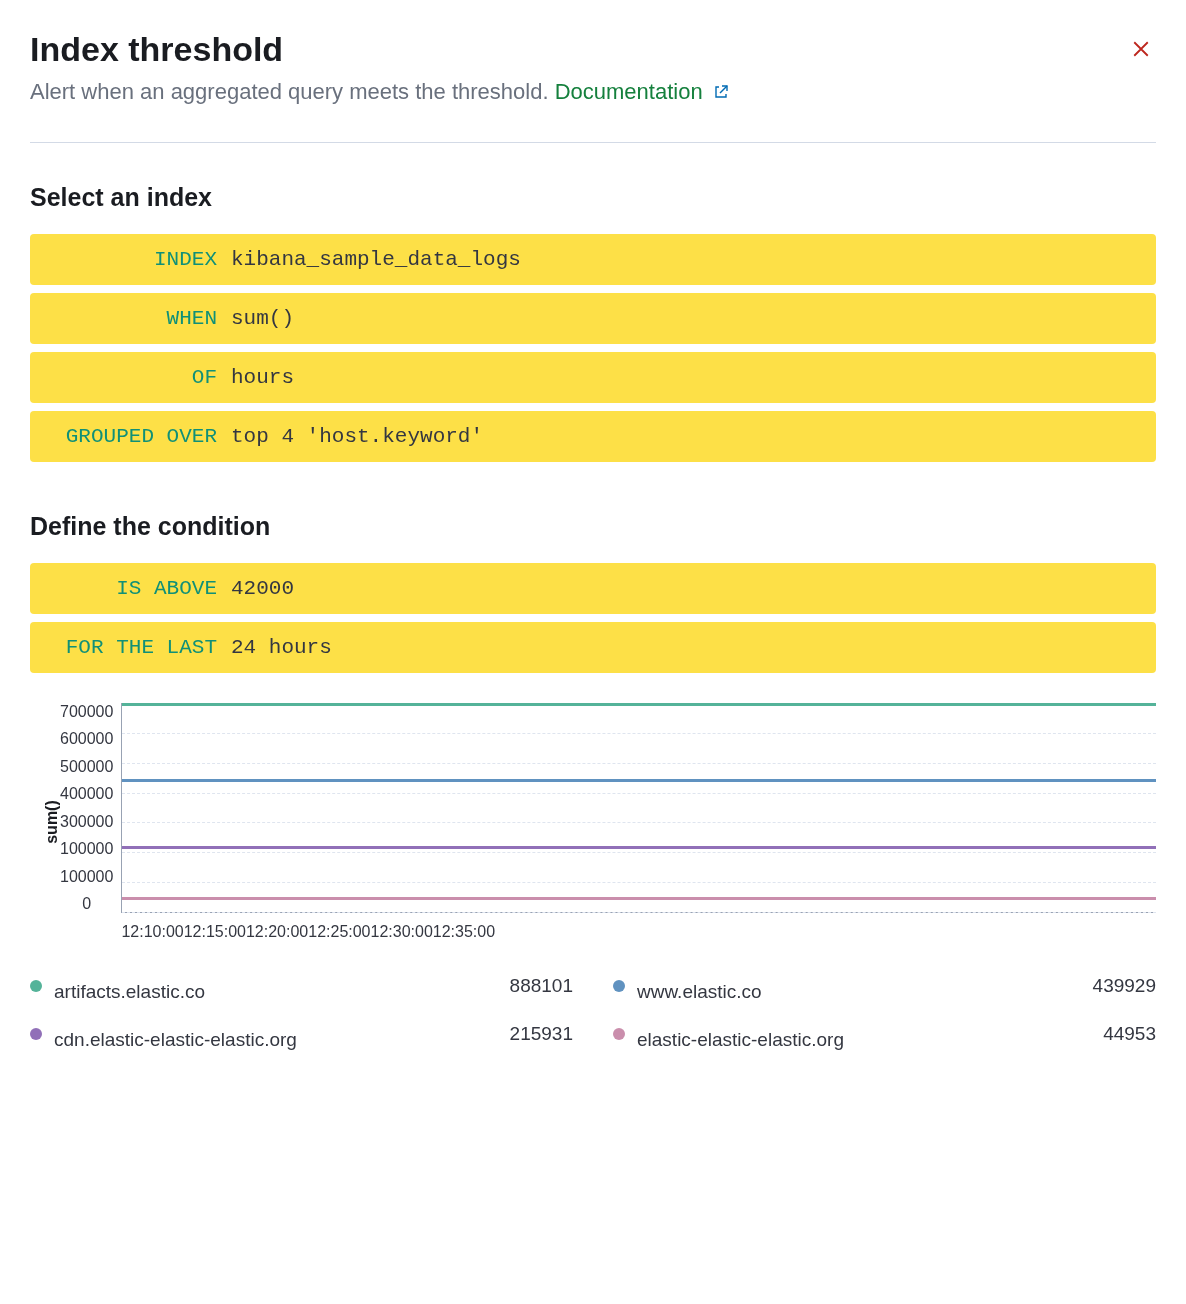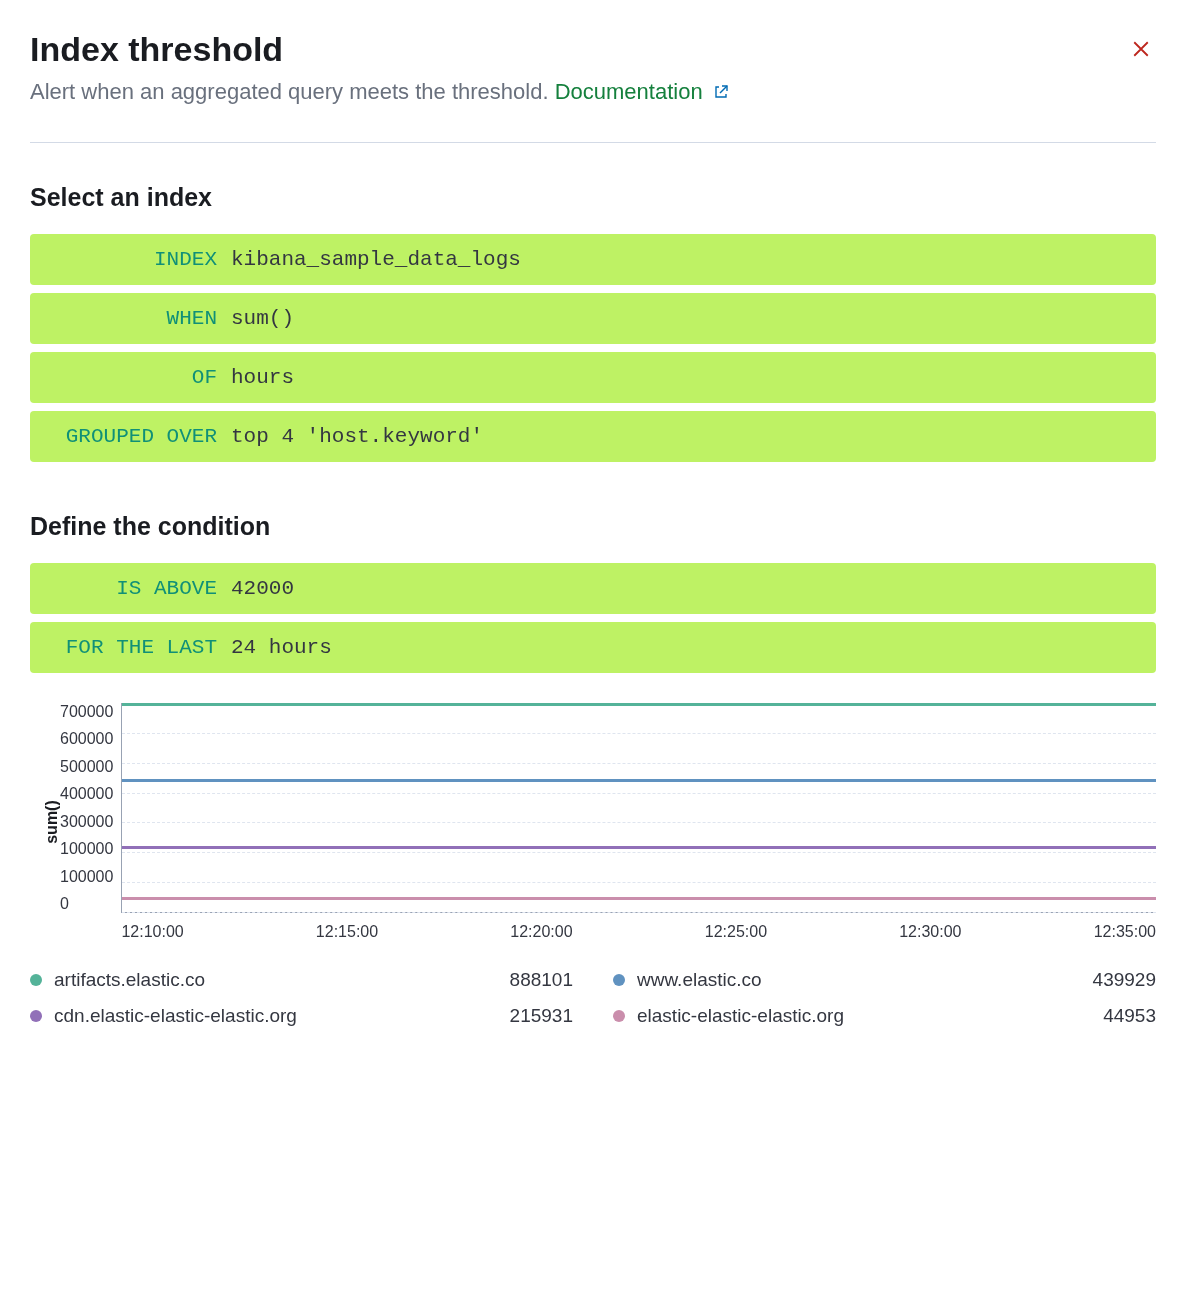--- a/index.html
+++ b/index.html
@@ -46,21 +46,21 @@
     border-top: 1px solid #d3dae6;
     margin: 36px 0 40px 0;
   }
   .section-title {
     font-size: 25px;
     font-weight: 700;
     margin-bottom: 22px;
   }
   .expr-rows { display: flex; flex-direction: column; gap: 8px; margin-bottom: 50px; }
   .expr-row {
-    background: #bef264;
+    background: #fde047;
     border-radius: 4px;
     padding: 14px 16px;
     font-family: "SFMono-Regular", Consolas, "Liberation Mono", Menlo, monospace;
     font-size: 21px;
     display: flex;
     align-items: baseline;
     cursor: pointer;
   }
   .expr-label {
     color: #109077;
@@ -90,21 +90,21 @@
     white-space: nowrap;
   }
   .chart-axis-wrap {
     display: flex;
     flex: 1;
   }
   .yaxis {
     display: flex;
     flex-direction: column;
     justify-content: space-between;
-    align-items: flex-start;
+    align-items: center;
     padding-right: 8px;
     font-size: 16px;
     color: #343741;
     height: 210px;
   }
   .plot-col {
     flex: 1;
     display: flex;
     flex-direction: column;
   }
@@ -120,46 +120,45 @@
     border-top: 1px dashed #dfe5ef;
   }
   .series-line {
     position: absolute;
     left: 0; right: 0;
     height: 0;
     border-top: 3px solid;
   }
   .xaxis {
     display: flex;
-    justify-content: space-between;
+    justify-content: flex-start;
     font-size: 16px;
     color: #343741;
     padding: 10px 0 0 0;
-    gap: 48px;
   }
   .legend {
     display: grid;
     grid-template-columns: 1fr 1fr;
     gap: 14px 40px;
     margin-top: 28px;
   }
   .legend-item {
     display: flex;
     align-items: center;
     font-size: 19px;
     color: #343741;
   }
   .legend-dot {
     width: 12px;
     height: 12px;
     border-radius: 50%;
     margin-right: 12px;
     flex-shrink: 0;
   }
-  .legend-name { flex: 1; }
+  .legend-name { flex: 1; margin-top: 12px; }
   .legend-value { font-variant-numeric: tabular-nums; }
 </style>
 </head>
 <body>
 
 <div class="header">
   <h1 class="title">Index threshold</h1>
   <div class="close-btn">
     <svg width="18" height="18" viewBox="0 0 16 16" fill="none" stroke="currentColor" stroke-width="1.6">
       <path d="M2 2 L14 14 M14 2 L2 14"></path>

